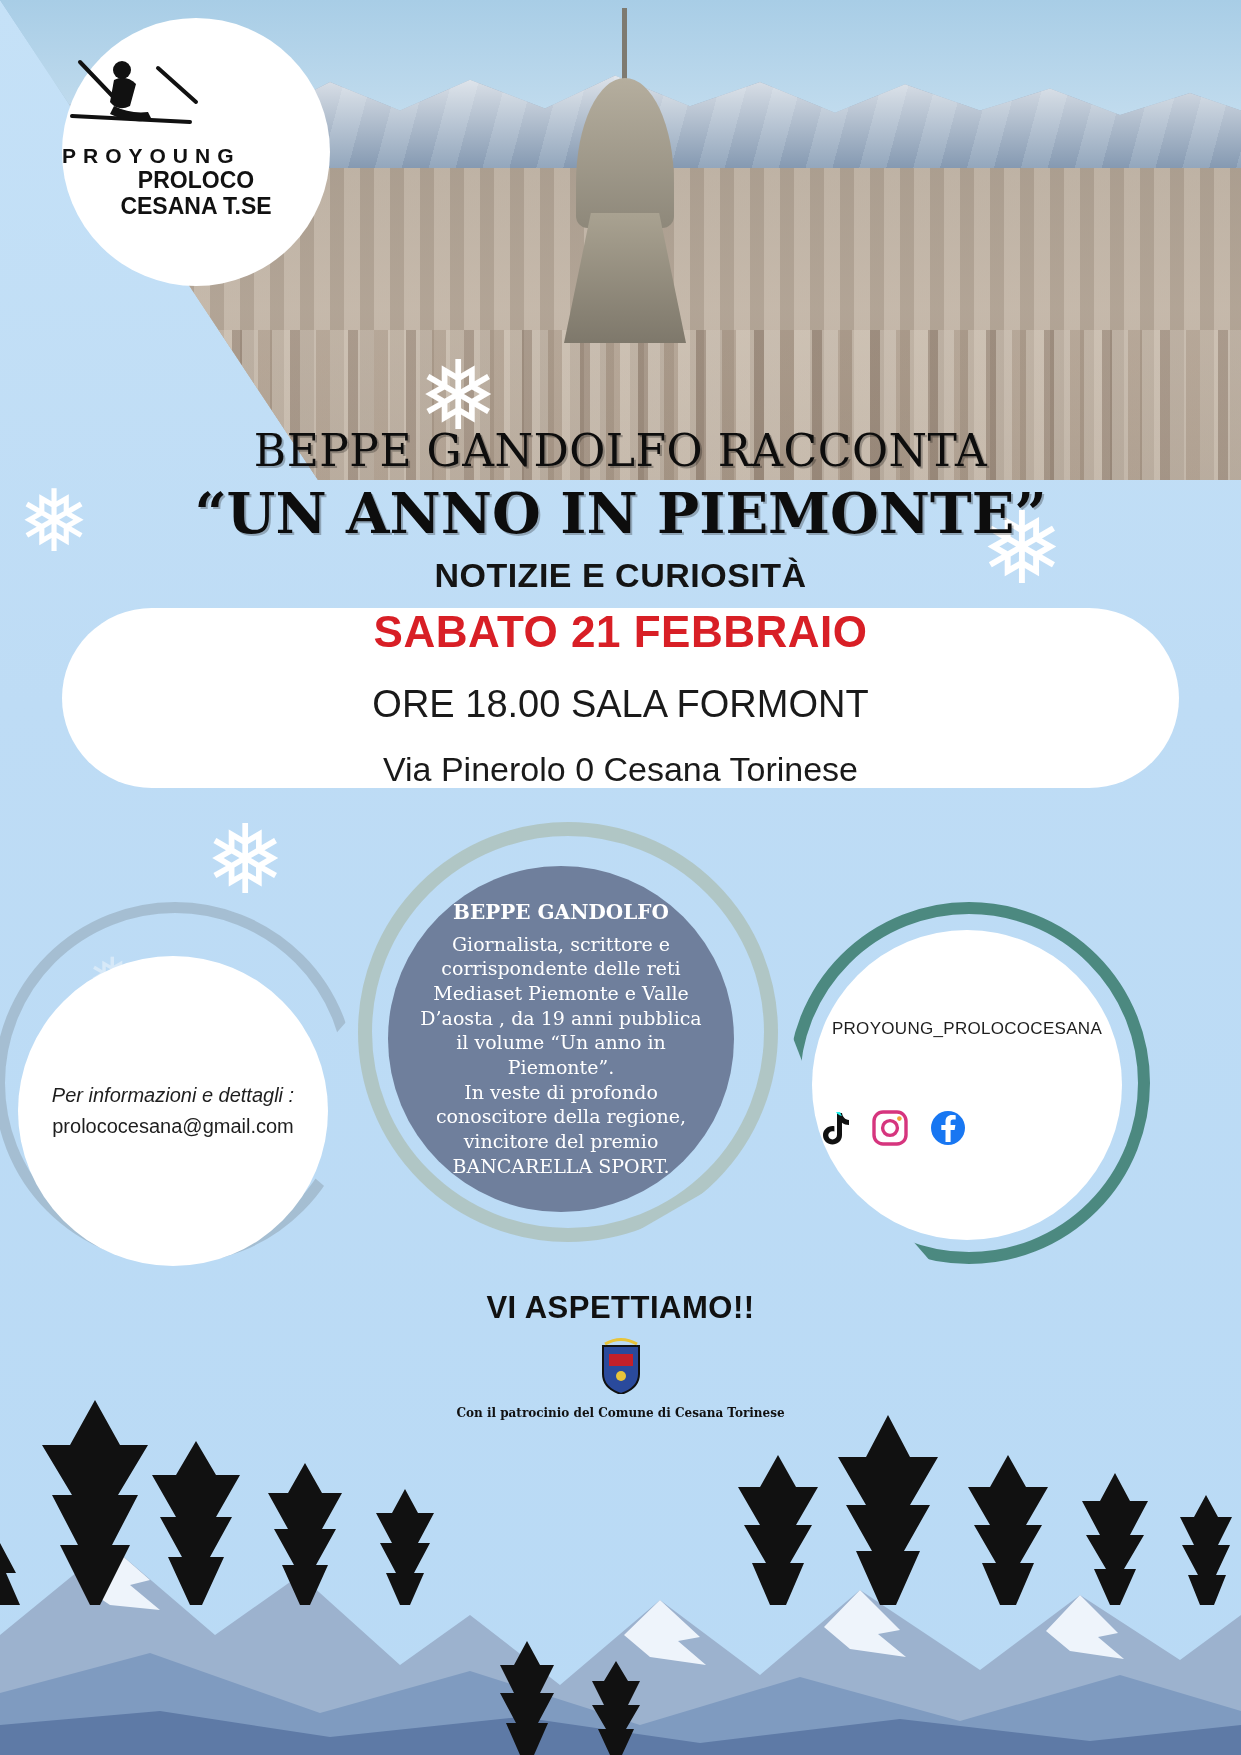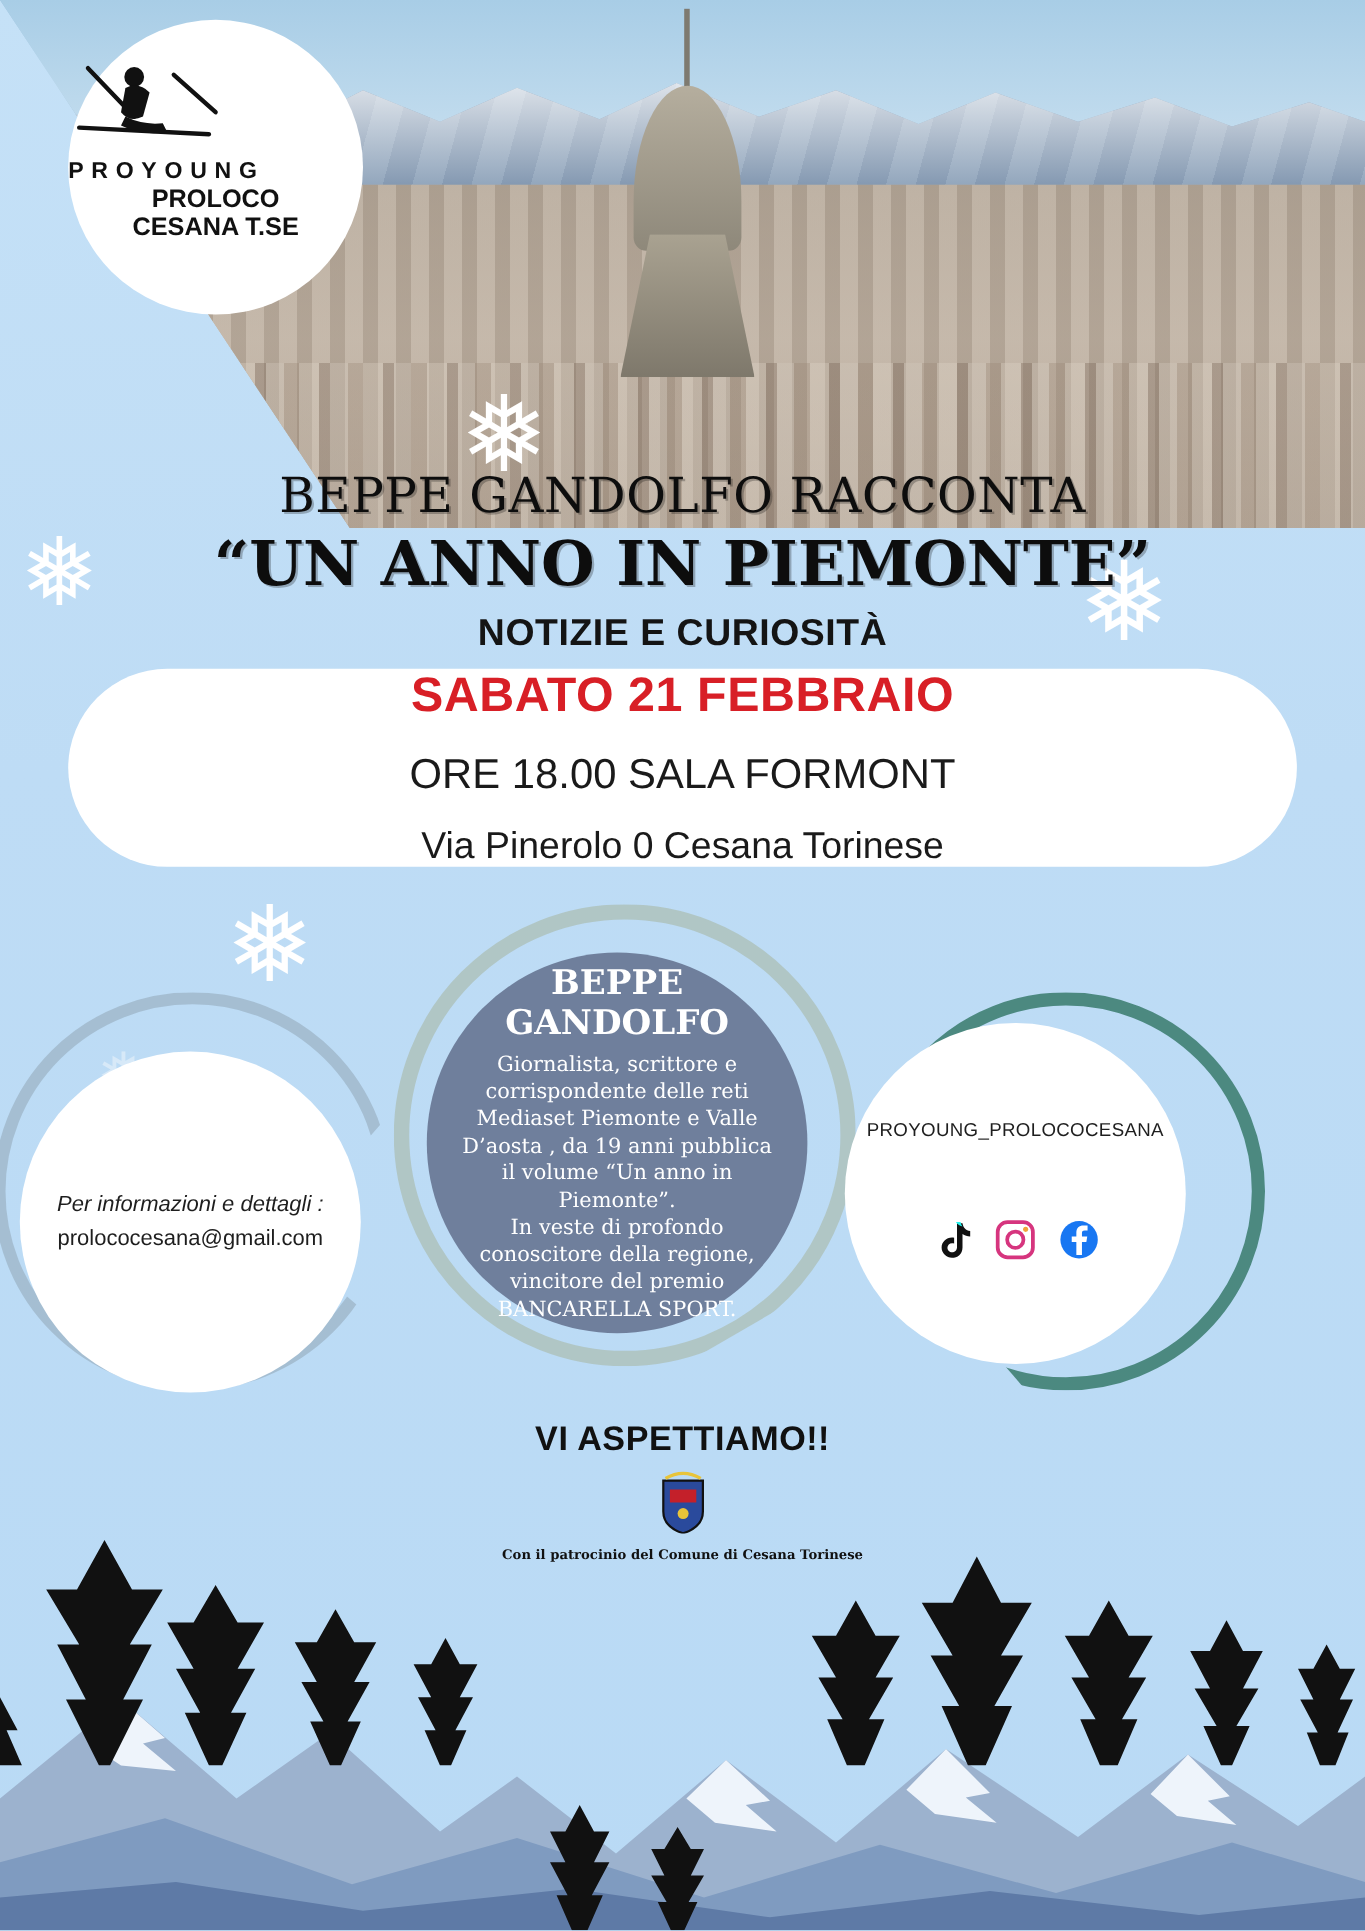--- a/index.html
+++ b/index.html
@@ -122,21 +122,21 @@
   .info-addr { font-size:34px; color:#1a1a1a; margin-top:4px; }
 
   
   .circle-bio {
     position:absolute; left:388px; top:866px; width:346px; height:346px;
     background:#6f7f9c; border-radius:50%;
     display:flex; flex-direction:column; align-items:center; justify-content:center;
     color:#ffffff; text-align:center; padding:0 26px; z-index:3;
   }
   .bio-name {
-    font-family:"DejaVu Serif", serif; font-weight:700; font-size:31px; margin-bottom:8px;
+    font-family:"DejaVu Serif", serif; font-weight:700; font-size:20px; margin-bottom:8px;
   }
   .bio-text { font-family:"DejaVu Serif", serif; font-size:19px; line-height:1.30; }
   .ring-bio {
     position:absolute; left:358px; top:822px; width:420px; height:420px; border-radius:50%;
     border:14px solid #aec2bc; opacity:.85; z-index:2;
     -webkit-clip-path: polygon(0 0,100% 0,100% 78%,62% 100%,0 100%);
     clip-path: polygon(0 0,100% 0,100% 78%,62% 100%,0 100%);
   }
 
   .circle-left {
@@ -148,23 +148,23 @@
   .left-l1 { font-size:20px; font-style:italic; color:#1e1e1e; }
   .left-l2 { font-size:20px; color:#1e1e1e; margin-top:8px; }
   .ring-left {
     position:absolute; left:-6px; top:902px; width:362px; height:362px; border-radius:50%;
     border:11px solid #9fb6c9; opacity:.8; z-index:2;
     -webkit-clip-path: polygon(0 0,100% 0,100% 30%,72% 62%,100% 86%,100% 100%,0 100%);
     clip-path: polygon(0 0,100% 0,100% 30%,72% 62%,100% 86%,100% 100%,0 100%);
   }
 
   .circle-right {
-    position:absolute; left:768px; top:930px; width:310px; height:310px;
+    position:absolute; left:812px; top:930px; width:310px; height:310px;
     background:#ffffff; border-radius:50%;
-    display:flex; flex-direction:column; align-items:center; justify-content:center;
+    display:flex; flex-direction:column; justify-content:center;
     text-align:center; z-index:3;gap:47px;
   }
   .right-handle { font-size:17px; color:#1e1e1e; letter-spacing:.3px; }
   .social-row { display:flex; gap:18px; margin-top:22px; align-items:center; }
   .ring-right {
     position:absolute; left:788px; top:902px; width:362px; height:362px; border-radius:50%;
     border:12px solid #3f7f73; opacity:.9; z-index:2;
     -webkit-clip-path: polygon(0 0,100% 0,100% 100%,40% 100%,14% 70%,0 34%);
     clip-path: polygon(0 0,100% 0,100% 100%,40% 100%,14% 70%,0 34%);
   }

